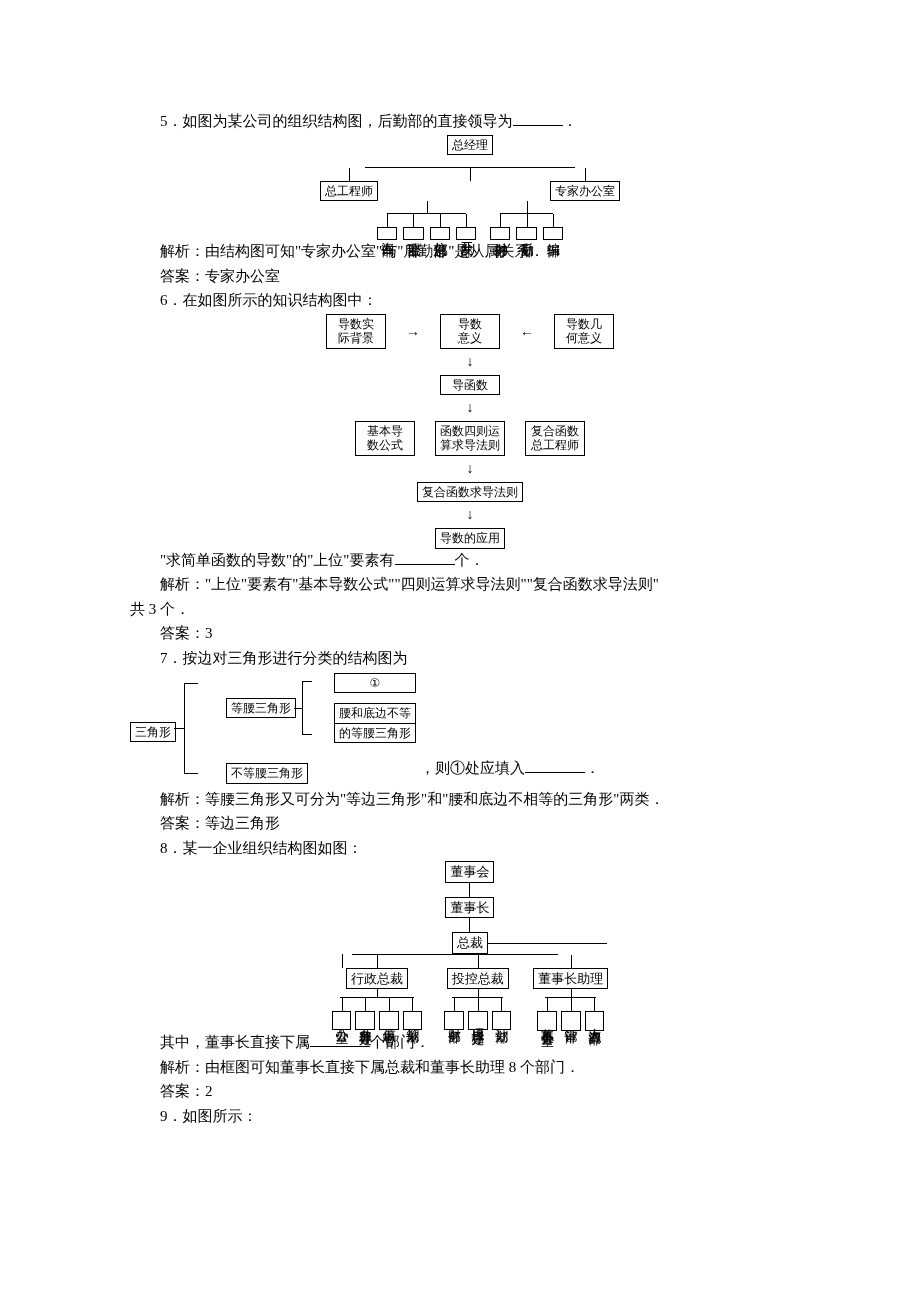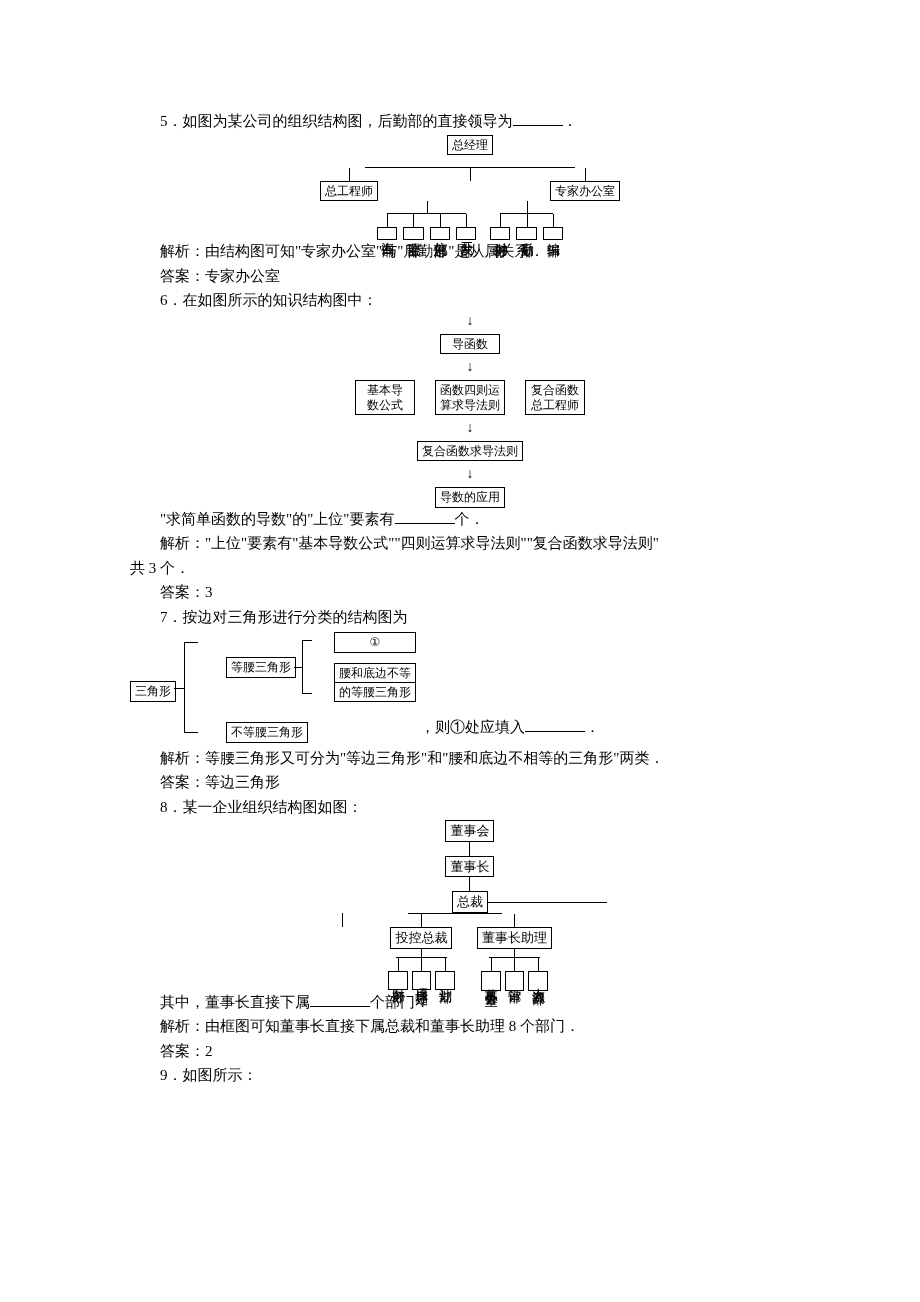--- a/index.html
+++ b/index.html
@@ -113,20 +113,30 @@
     </div>
   </div>
 </div>
 
 <p class="para indent"><span>解析：</span><span>由结构图可知"专家办公室"与"后勤部"是从属关系．</span></p>
 <p class="para indent"><span>答案：</span><span>专家办公室</span></p>
 
 <p class="para indent">6．在如图所示的知识结构图中：</p>
 
 <div class="fig k6">
+  <div class="row">
+    <div class="box" style="white-space:pre-line;">导数实
+际背景</div>
+    <span class="arrow-right">→</span>
+    <div class="box" style="white-space:pre-line;">导数
+意义</div>
+    <span class="arrow-right">←</span>
+    <div class="box" style="white-space:pre-line;">导数几
+何意义</div>
+  </div>
   <div class="arrow-down">↓</div>
   <div class="box">导函数</div>
   <div class="arrow-down">↓</div>
   <div class="row">
     <div class="box" style="white-space:pre-line;">基本导
 数公式</div>
     <div class="box" style="white-space:pre-line;">函数四则运
 算求导法则</div>
     <div class="box" style="white-space:pre-line;">复合函数
 总工程师</div>
@@ -181,20 +191,31 @@
 
 <div class="fig e8">
   <div class="box">董事会</div>
   <div class="conn"></div>
   <div class="box">董事长</div>
   <div class="conn"></div>
   <div class="box presline">总裁</div>
   <div class="row3">
     <div class="hbar3"></div>
     <div class="extracol">
+      <div class="drop box">行政总裁</div>
+      <div class="l4">
+        <div class="up"></div>
+          <div class="hb"></div>
+        <div class="drop vbox">办公室</div>
+        <div class="drop vbox">业务督导处</div>
+        <div class="drop vbox">信息中心</div>
+        <div class="drop vbox">策划部</div>
+      </div>
+    </div>
+    <div class="extracol">
       <div class="drop box">投控总裁</div>
       <div class="l4">
         <div class="up"></div>
           <div class="hb"></div>
         <div class="drop vbox">财务部</div>
         <div class="drop vbox">项目指导处</div>
         <div class="drop vbox">计划部</div>
       </div>
     </div>
     <div class="extracol">

